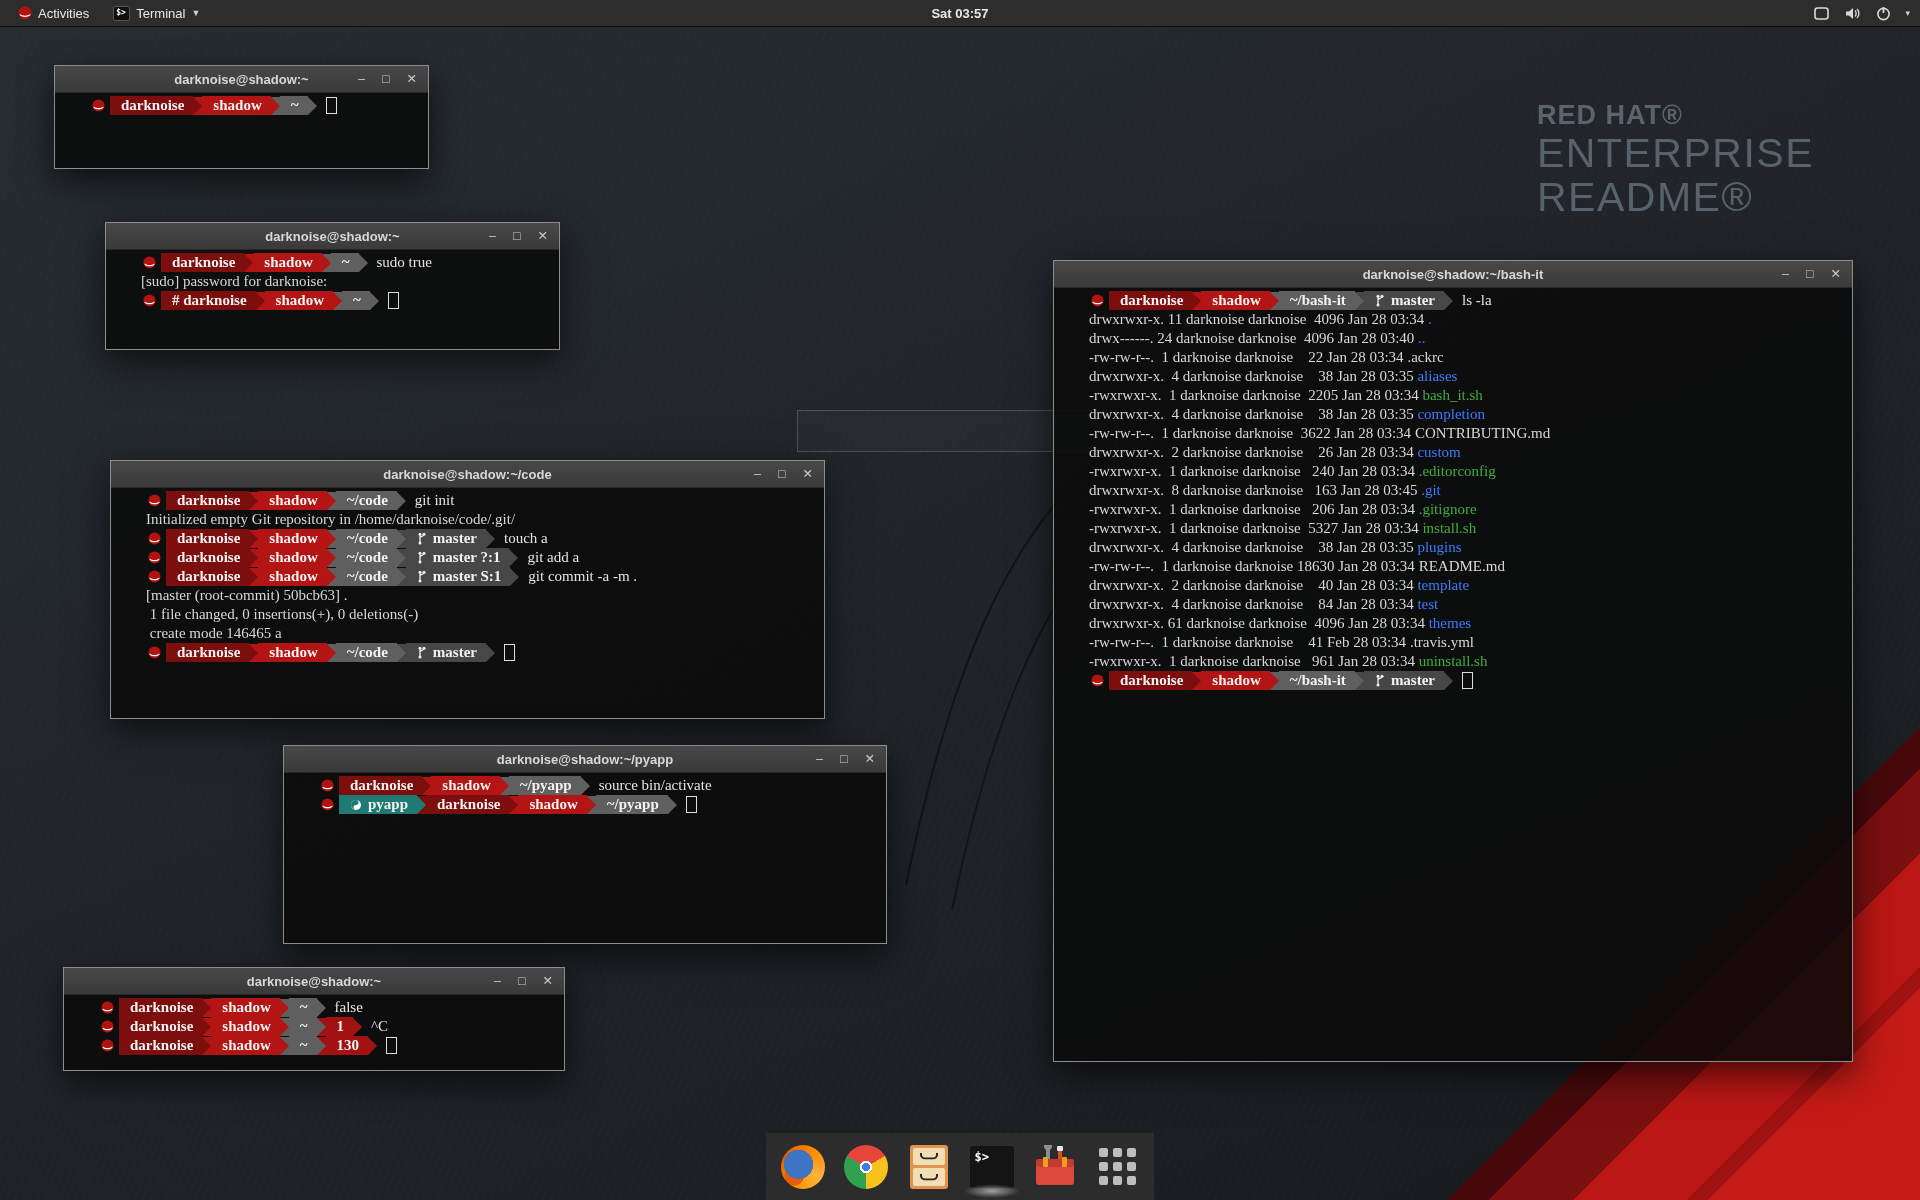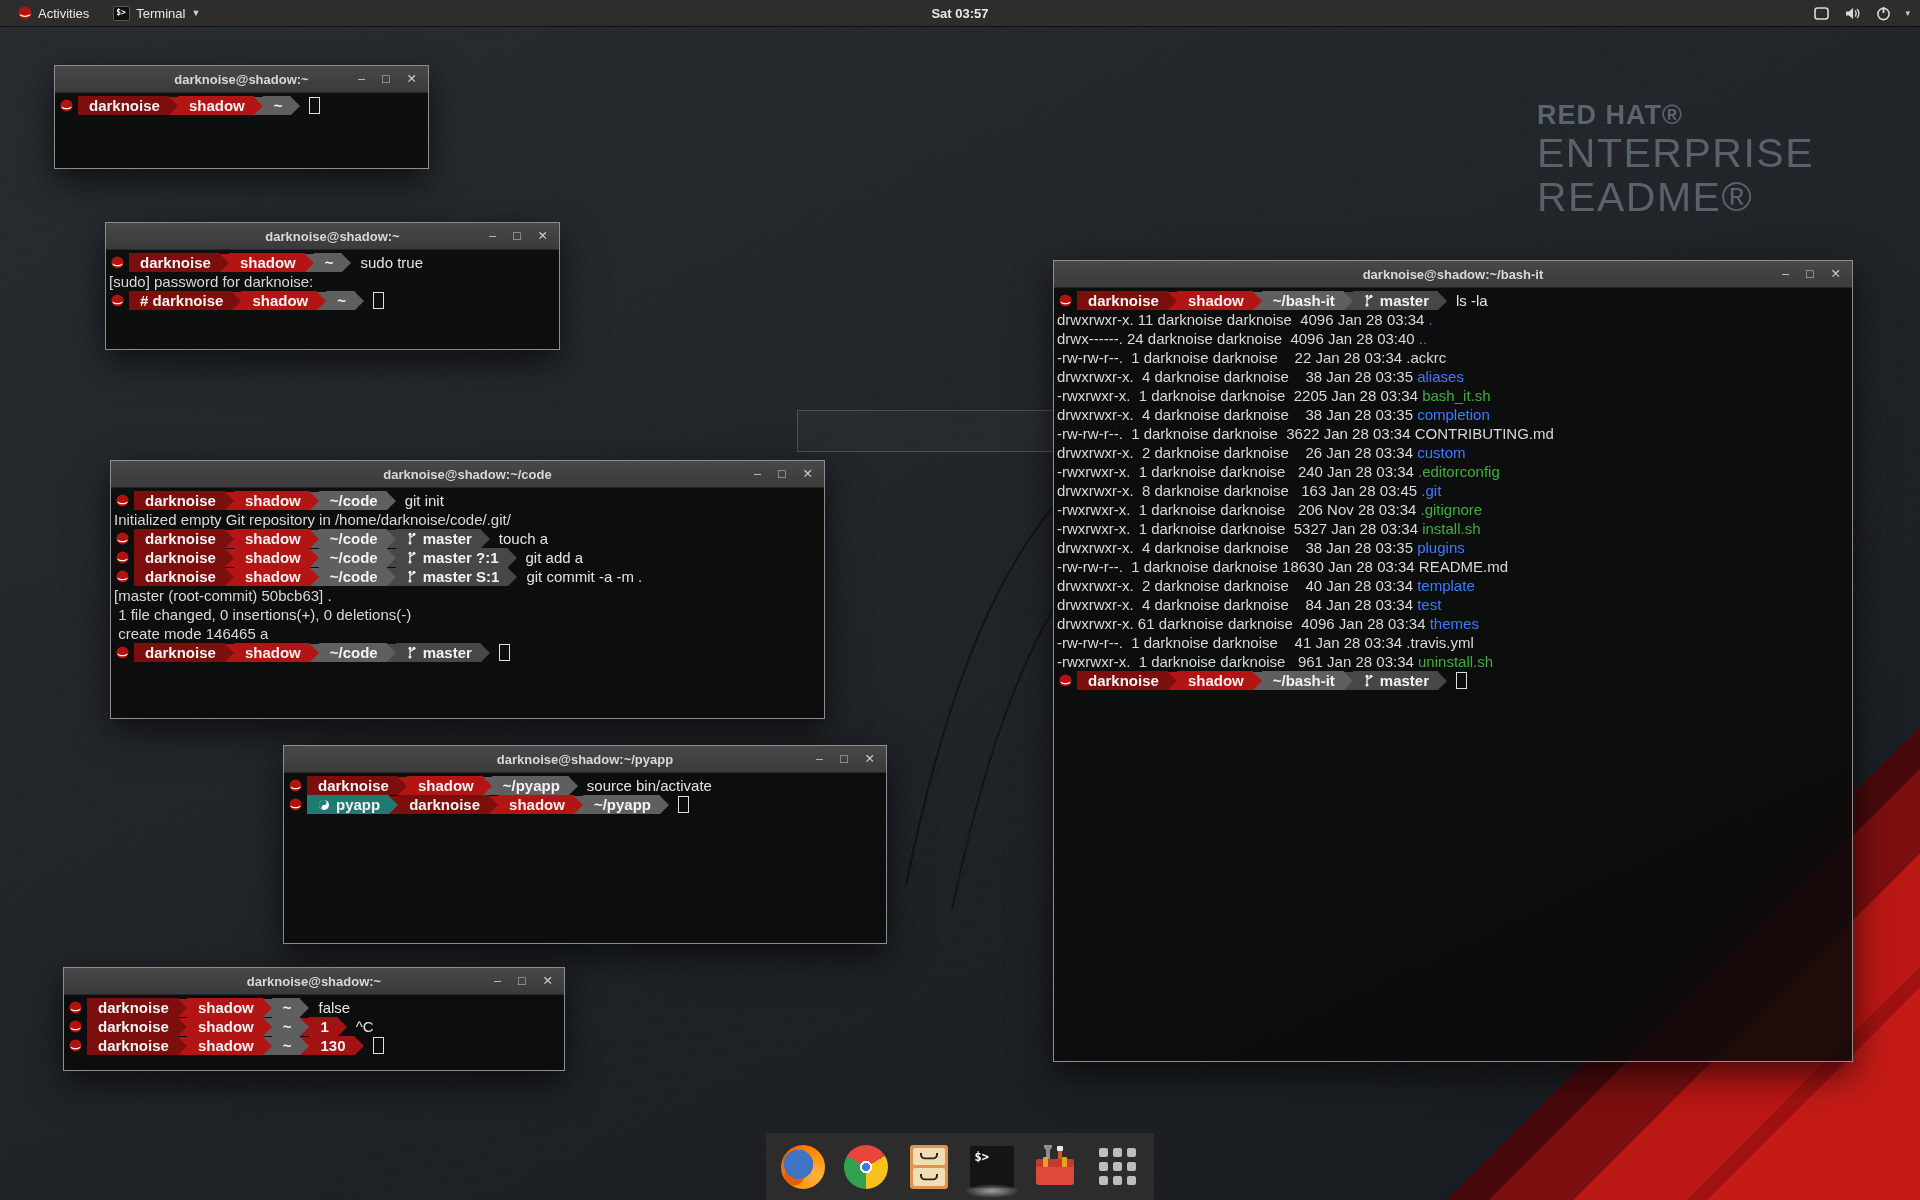--- a/index.html
+++ b/index.html
@@ -37,21 +37,21 @@
   
   .window{position:absolute;border:1px solid #8d8d8d;box-shadow:0 12px 34px rgba(0,0,0,.65);
     background:rgba(11,11,11,0.9);z-index:10;}
   .titlebar{height:26px;background:linear-gradient(#484848,#3a3a3a);border-bottom:1px solid #272727;
     display:flex;align-items:center;justify-content:center;position:relative;
     font-size:13px;font-weight:700;color:#d8d8d8;}
   .winbtns{position:absolute;right:11px;top:0;height:100%;display:flex;align-items:center;gap:17px;
     color:#c9c9c9;font-size:12.5px;font-weight:400;}
   .winbtns span{cursor:default;line-height:1;}
   .tbody{height:calc(100% - 27px);padding:3px 0 0 3px;overflow:hidden;
-    font-family:Liberation Sans, sans-serif;font-size:15px;color:#d8d8d8;}
+    font-family:Liberation Serif, serif;font-size:15px;color:#d8d8d8;margin-left:32px;}
   .tline{display:flex;align-items:center;height:19px;white-space:pre;}
   .seg{display:inline-flex;align-items:center;height:19px;padding:0 9px 0 11px;
     font-weight:700;color:#f2f2f2;}
   .sep{width:0;height:0;border-top:9.5px solid transparent;border-bottom:9.5px solid transparent;
     border-left:9px solid transparent;flex:none;}
   .cmd{margin-left:9px;color:#e4e4e4;}
   .cursor{display:inline-block;width:9px;height:15px;border:1.5px solid #dedede;margin-left:9px;flex:none;}
   .hat{margin:0 5px 0 2px;flex:none;display:inline-flex;}
   .segico{margin-right:6px;display:inline-flex;flex:none;}
 
@@ -294,28 +294,28 @@
         <div class="tline"><span style="color:#d8d8d8">drwxrwxr-x. 11 darknoise darknoise  4096 Jan 28 03:34 </span><span style="color:#3b7cff">.</span></div>
         <div class="tline"><span style="color:#d8d8d8">drwx------. 24 darknoise darknoise  4096 Jan 28 03:40 </span><span style="color:#3b7cff">..</span></div>
         <div class="tline"><span style="color:#d8d8d8">-rw-rw-r--.  1 darknoise darknoise    22 Jan 28 03:34 </span><span style="color:#d8d8d8">.ackrc</span></div>
         <div class="tline"><span style="color:#d8d8d8">drwxrwxr-x.  4 darknoise darknoise    38 Jan 28 03:35 </span><span style="color:#3b7cff">aliases</span></div>
         <div class="tline"><span style="color:#d8d8d8">-rwxrwxr-x.  1 darknoise darknoise  2205 Jan 28 03:34 </span><span style="color:#3fae3f">bash_it.sh</span></div>
         <div class="tline"><span style="color:#d8d8d8">drwxrwxr-x.  4 darknoise darknoise    38 Jan 28 03:35 </span><span style="color:#3b7cff">completion</span></div>
         <div class="tline"><span style="color:#d8d8d8">-rw-rw-r--.  1 darknoise darknoise  3622 Jan 28 03:34 </span><span style="color:#d8d8d8">CONTRIBUTING.md</span></div>
         <div class="tline"><span style="color:#d8d8d8">drwxrwxr-x.  2 darknoise darknoise    26 Jan 28 03:34 </span><span style="color:#3b7cff">custom</span></div>
         <div class="tline"><span style="color:#d8d8d8">-rwxrwxr-x.  1 darknoise darknoise   240 Jan 28 03:34 </span><span style="color:#3fae3f">.editorconfig</span></div>
         <div class="tline"><span style="color:#d8d8d8">drwxrwxr-x.  8 darknoise darknoise   163 Jan 28 03:45 </span><span style="color:#3b7cff">.git</span></div>
-        <div class="tline"><span style="color:#d8d8d8">-rwxrwxr-x.  1 darknoise darknoise   206 Nov 28 03:34 </span><span style="color:#3fae3f">.gitignore</span></div>
+        <div class="tline"><span style="color:#d8d8d8">-rwxrwxr-x.  1 darknoise darknoise   206 Jan 28 03:34 </span><span style="color:#3fae3f">.gitignore</span></div>
         <div class="tline"><span style="color:#d8d8d8">-rwxrwxr-x.  1 darknoise darknoise  5327 Jan 28 03:34 </span><span style="color:#3fae3f">install.sh</span></div>
         <div class="tline"><span style="color:#d8d8d8">drwxrwxr-x.  4 darknoise darknoise    38 Jan 28 03:35 </span><span style="color:#3b7cff">plugins</span></div>
         <div class="tline"><span style="color:#d8d8d8">-rw-rw-r--.  1 darknoise darknoise 18630 Jan 28 03:34 </span><span style="color:#d8d8d8">README.md</span></div>
         <div class="tline"><span style="color:#d8d8d8">drwxrwxr-x.  2 darknoise darknoise    40 Jan 28 03:34 </span><span style="color:#3b7cff">template</span></div>
         <div class="tline"><span style="color:#d8d8d8">drwxrwxr-x.  4 darknoise darknoise    84 Jan 28 03:34 </span><span style="color:#3b7cff">test</span></div>
         <div class="tline"><span style="color:#d8d8d8">drwxrwxr-x. 61 darknoise darknoise  4096 Jan 28 03:34 </span><span style="color:#3b7cff">themes</span></div>
-        <div class="tline"><span style="color:#d8d8d8">-rw-rw-r--.  1 darknoise darknoise    41 Jan 28 03:34 </span><span style="color:#d8d8d8">.travis.yml</span></div>
+        <div class="tline"><span style="color:#d8d8d8">-rw-rw-r--.  1 darknoise darknoise    41 Feb 28 03:34 </span><span style="color:#d8d8d8">.travis.yml</span></div>
         <div class="tline"><span style="color:#d8d8d8">-rwxrwxr-x.  1 darknoise darknoise   961 Jan 28 03:34 </span><span style="color:#3fae3f">uninstall.sh</span></div>
         <div class="tline"><span class="hat"><svg width="13" height="13" viewBox="0 0 14 14">
               <circle cx="7" cy="7" r="6.5" fill="#b3130f"></circle>
               <path d="M1.8 8.1 C4.9 10.4 9.1 10.4 12.2 8.1 L12.2 9.3 C9.1 11.6 4.9 11.6 1.8 9.3 Z" fill="#fff"></path>
             </svg></span><span class="seg" style="background:#7c0e0e">darknoise</span><span class="sep" style="border-left-color:#7c0e0e;background:#b31414"></span><span class="seg" style="background:#b31414">shadow</span><span class="sep" style="border-left-color:#b31414;background:#5f5f5f"></span><span class="seg" style="background:#5f5f5f">~/bash-it</span><span class="sep" style="border-left-color:#5f5f5f;background:#474747"></span><span class="seg" style="background:#474747"><span class="segico"><svg width="10" height="13" viewBox="0 0 10 13">
                 <path d="M3 3 L3 10.5 M3 6 C3 4 7 4.6 7 2.6" stroke="#eee" stroke-width="1.3" fill="none"></path>
                 <circle cx="3" cy="2.2" r="1.5" fill="#eee"></circle>
                 <circle cx="7" cy="2.2" r="1.5" fill="#eee"></circle>
                 <circle cx="3" cy="11" r="1.5" fill="#eee"></circle>
               </svg></span>master</span><span class="sep" style="border-left-color:#474747"></span><span class="cursor"></span></div>

